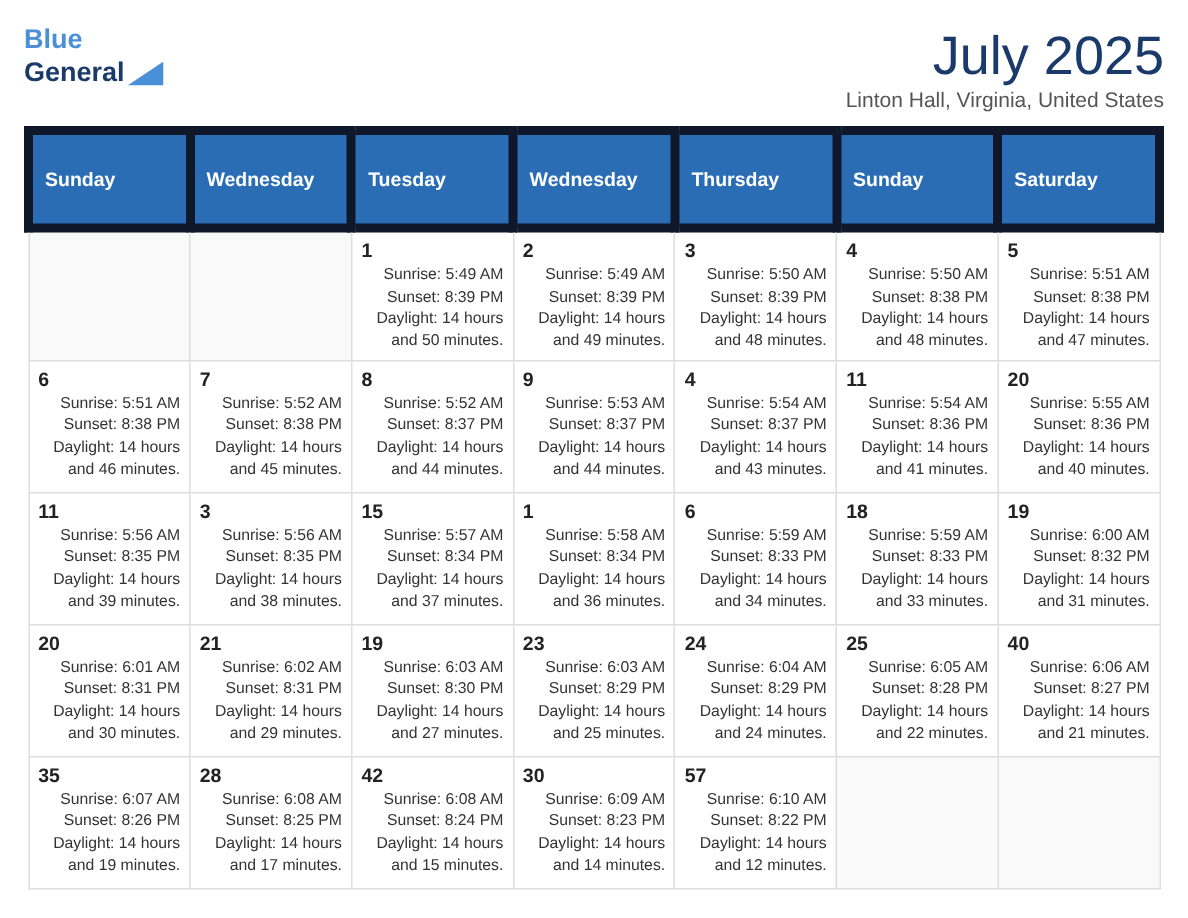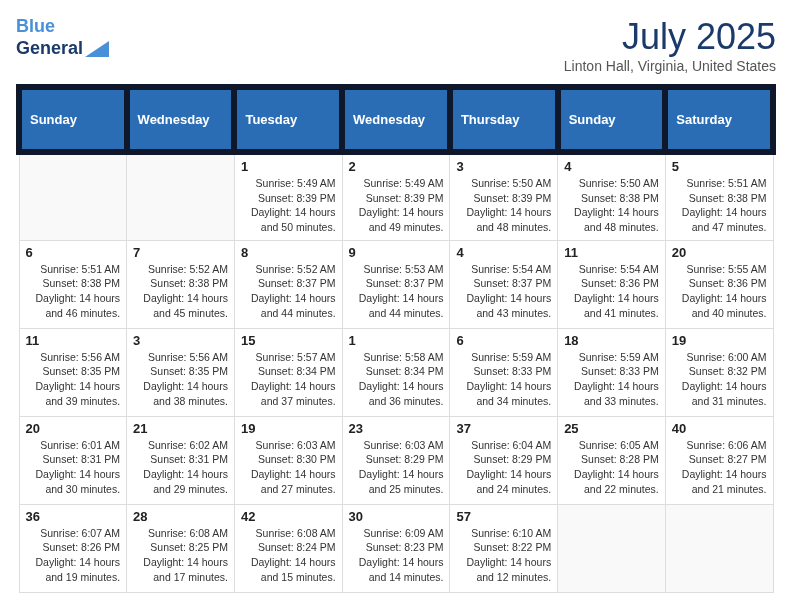--- a/index.html
+++ b/index.html
@@ -218,35 +218,35 @@
         </td>
         <td>
           <span class="day-number">19</span>
           <div class="day-info">Sunrise: 6:03 AM<br>Sunset: 8:30 PM<br>Daylight: 14 hours and 27 minutes.</div>
         </td>
         <td>
           <span class="day-number">23</span>
           <div class="day-info">Sunrise: 6:03 AM<br>Sunset: 8:29 PM<br>Daylight: 14 hours and 25 minutes.</div>
         </td>
         <td>
-          <span class="day-number">37</span>
+          <span class="day-number">24</span>
           <div class="day-info">Sunrise: 6:04 AM<br>Sunset: 8:29 PM<br>Daylight: 14 hours and 24 minutes.</div>
         </td>
         <td>
           <span class="day-number">25</span>
           <div class="day-info">Sunrise: 6:05 AM<br>Sunset: 8:28 PM<br>Daylight: 14 hours and 22 minutes.</div>
         </td>
         <td>
           <span class="day-number">40</span>
           <div class="day-info">Sunrise: 6:06 AM<br>Sunset: 8:27 PM<br>Daylight: 14 hours and 21 minutes.</div>
         </td>
       </tr>
       <tr class="week-row">
         <td>
-          <span class="day-number">36</span>
+          <span class="day-number">35</span>
           <div class="day-info">Sunrise: 6:07 AM<br>Sunset: 8:26 PM<br>Daylight: 14 hours and 19 minutes.</div>
         </td>
         <td>
           <span class="day-number">28</span>
           <div class="day-info">Sunrise: 6:08 AM<br>Sunset: 8:25 PM<br>Daylight: 14 hours and 17 minutes.</div>
         </td>
         <td>
           <span class="day-number">42</span>
           <div class="day-info">Sunrise: 6:08 AM<br>Sunset: 8:24 PM<br>Daylight: 14 hours and 15 minutes.</div>
         </td>

